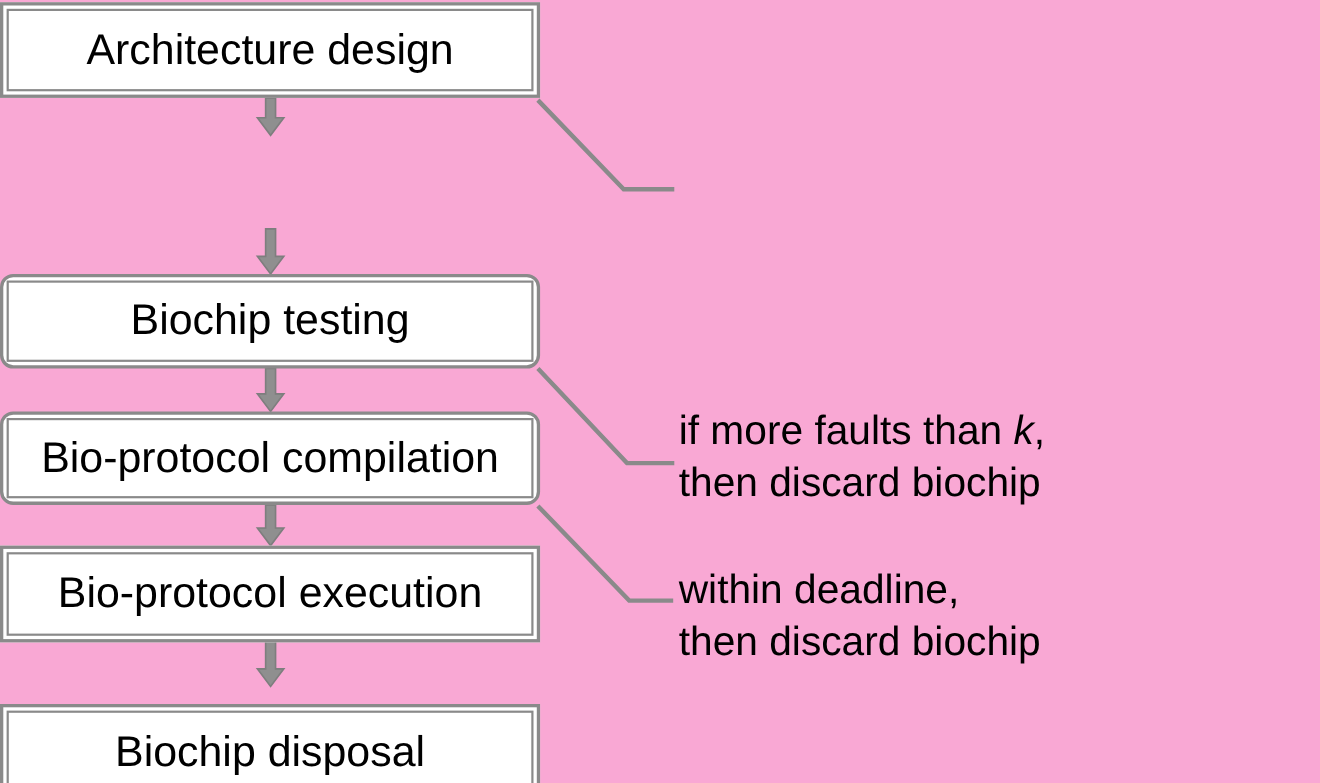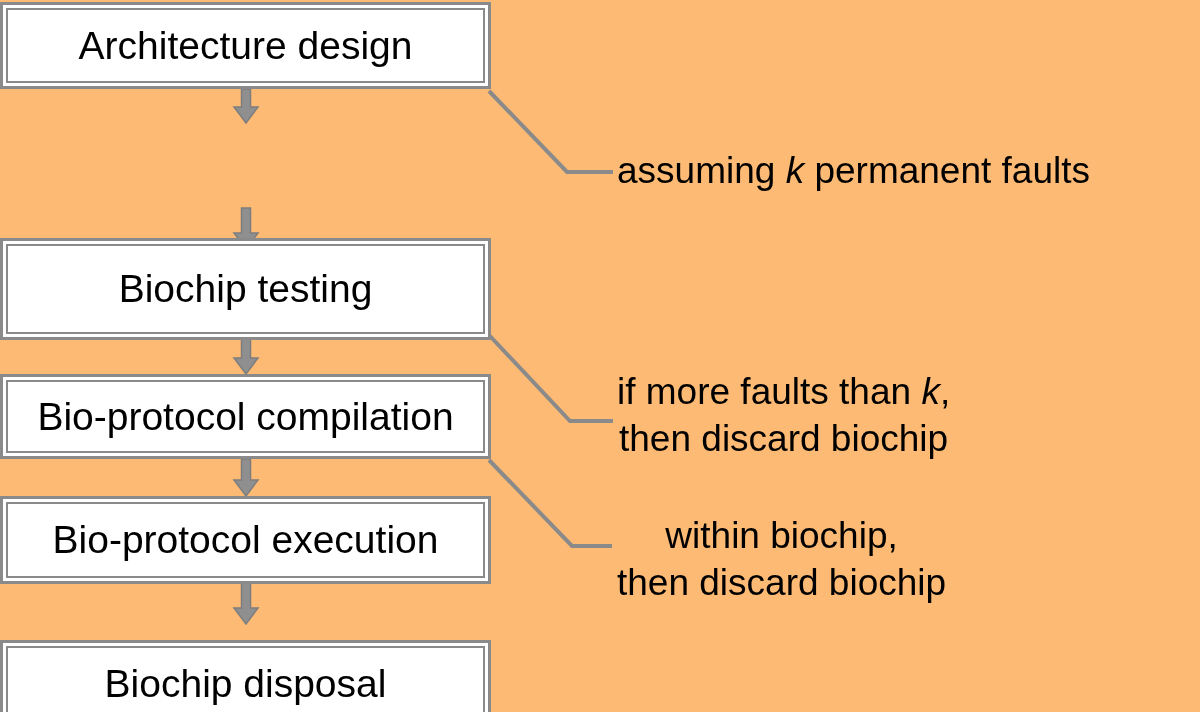--- a/index.html
+++ b/index.html
@@ -1,24 +1,23 @@
 <!DOCTYPE html>
 <html><head>
 <meta charset="utf-8">
 <style>
   html, body { margin: 0; padding: 0; }
   body { background: #ffffff; }
   .canvas {
     position: relative;
     width: 1200px;
     height: 712px;
-    background: #fdba74;
+    background: #f9a8d4;
     font-family: "Liberation Sans", sans-serif;
     overflow: hidden;
-    text-align: center;
   }
   .connector-layer {
     position: absolute;
     left: 0; top: 0;
     width: 1200px; height: 712px;
     pointer-events: none;
   }
   .fbox {
     position: absolute;
     left: 0;
@@ -39,22 +38,22 @@
   }
   .fbox .box-label {
     font-size: 39px;
     color: #000000;
     white-space: nowrap;
     position: relative;
     z-index: 1;
   }
   .box-1 { top: 2px;   height: 87px; }
   .box-2 { top: 123px; height: 85px; }
-  .box-3 { top: 238px; height: 102px; }
-  .box-4 { top: 374px; height: 85px; }
+  .box-3 { top: 249px; height: 86px; border-radius: 12px; }
+  .box-4 { top: 374px; height: 85px; border-radius: 12px; }
   .box-5 { top: 496px; height: 88px; }
   .box-6 { top: 640px; height: 87px; }
   .ann {
     position: absolute;
     left: 617px;
     font-size: 37px;
     line-height: 47px;
     color: #000000;
     white-space: nowrap;
   }
@@ -95,27 +94,24 @@
   </div>
 
   <div class="fbox box-5">
     <span class="box-label">Bio-protocol execution</span>
   </div>
 
   <div class="fbox box-6">
     <span class="box-label">Biochip disposal</span>
   </div>
 
-  <div class="ann ann-assuming">
-    <span>assuming </span><em>k</em><span> permanent faults</span>
-  </div>
 
   <div class="ann ann-faults">
     <div><span>if more faults than </span><em>k</em><span>,</span></div>
     <div>then discard biochip</div>
   </div>
 
   <div class="ann ann-deadline">
-    <div>within biochip,</div>
+    <div>within deadline,</div>
     <div>then discard biochip</div>
   </div>
 
 </div>
 
 </body></html>

